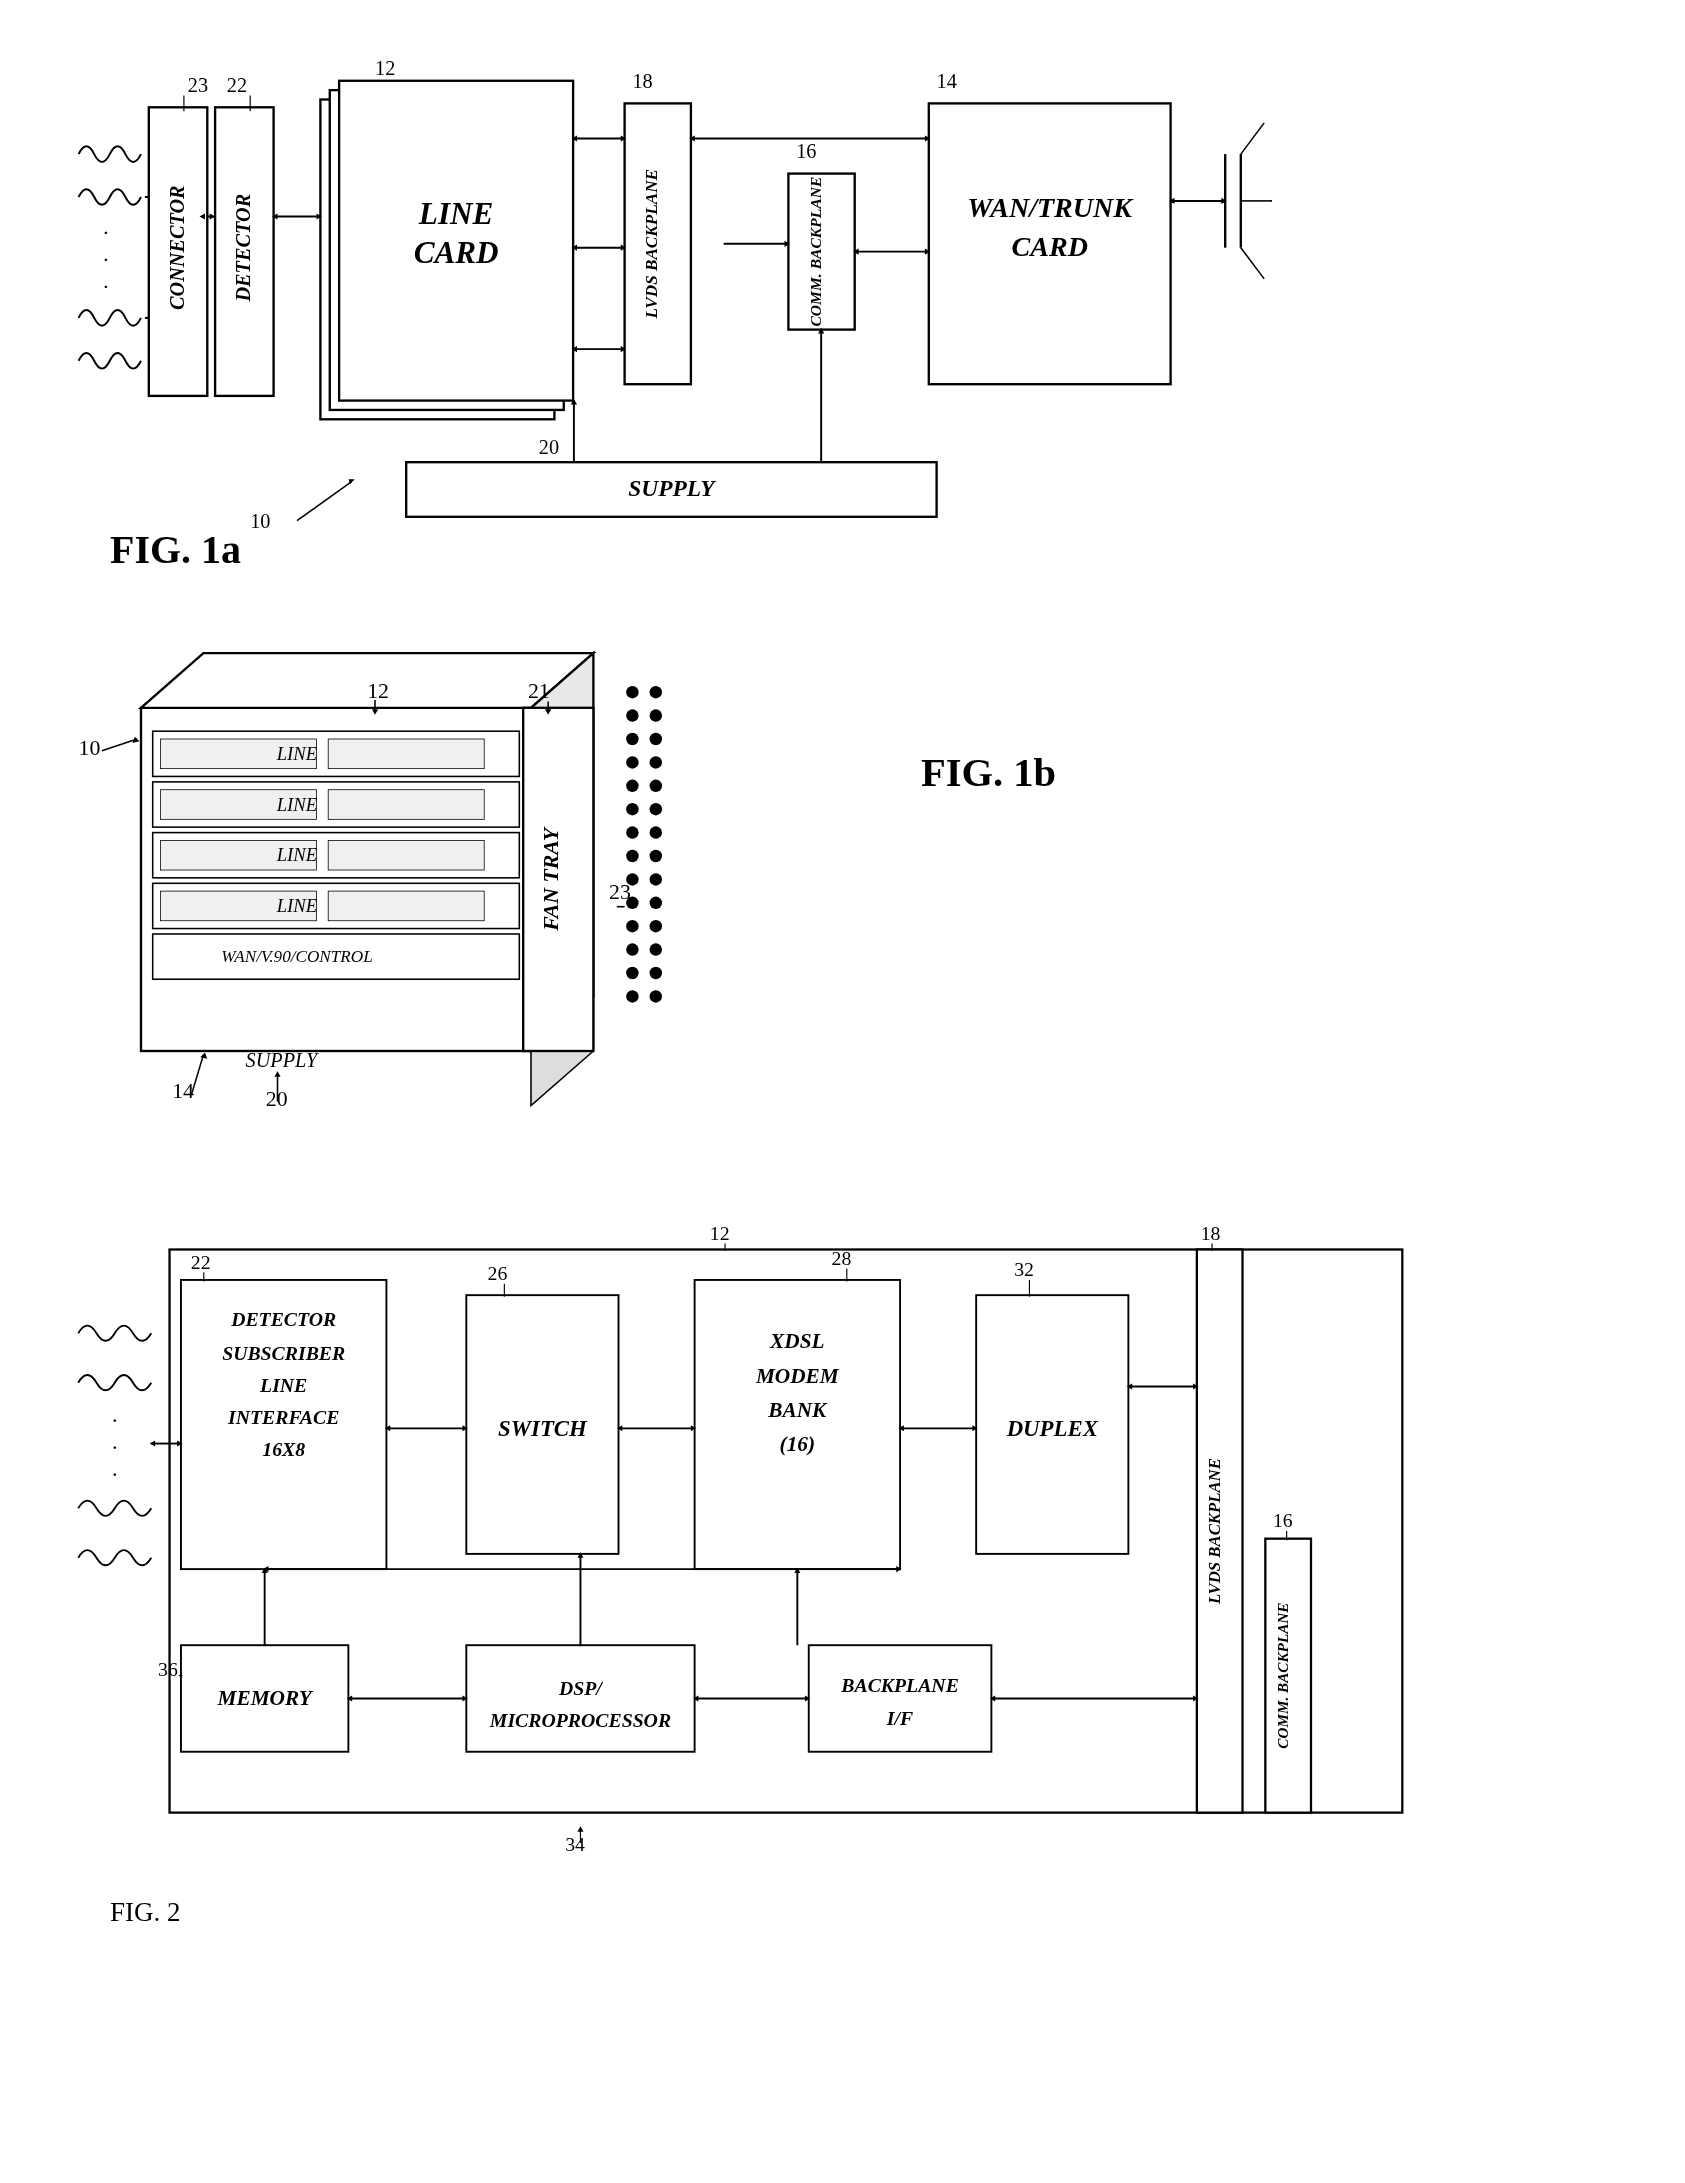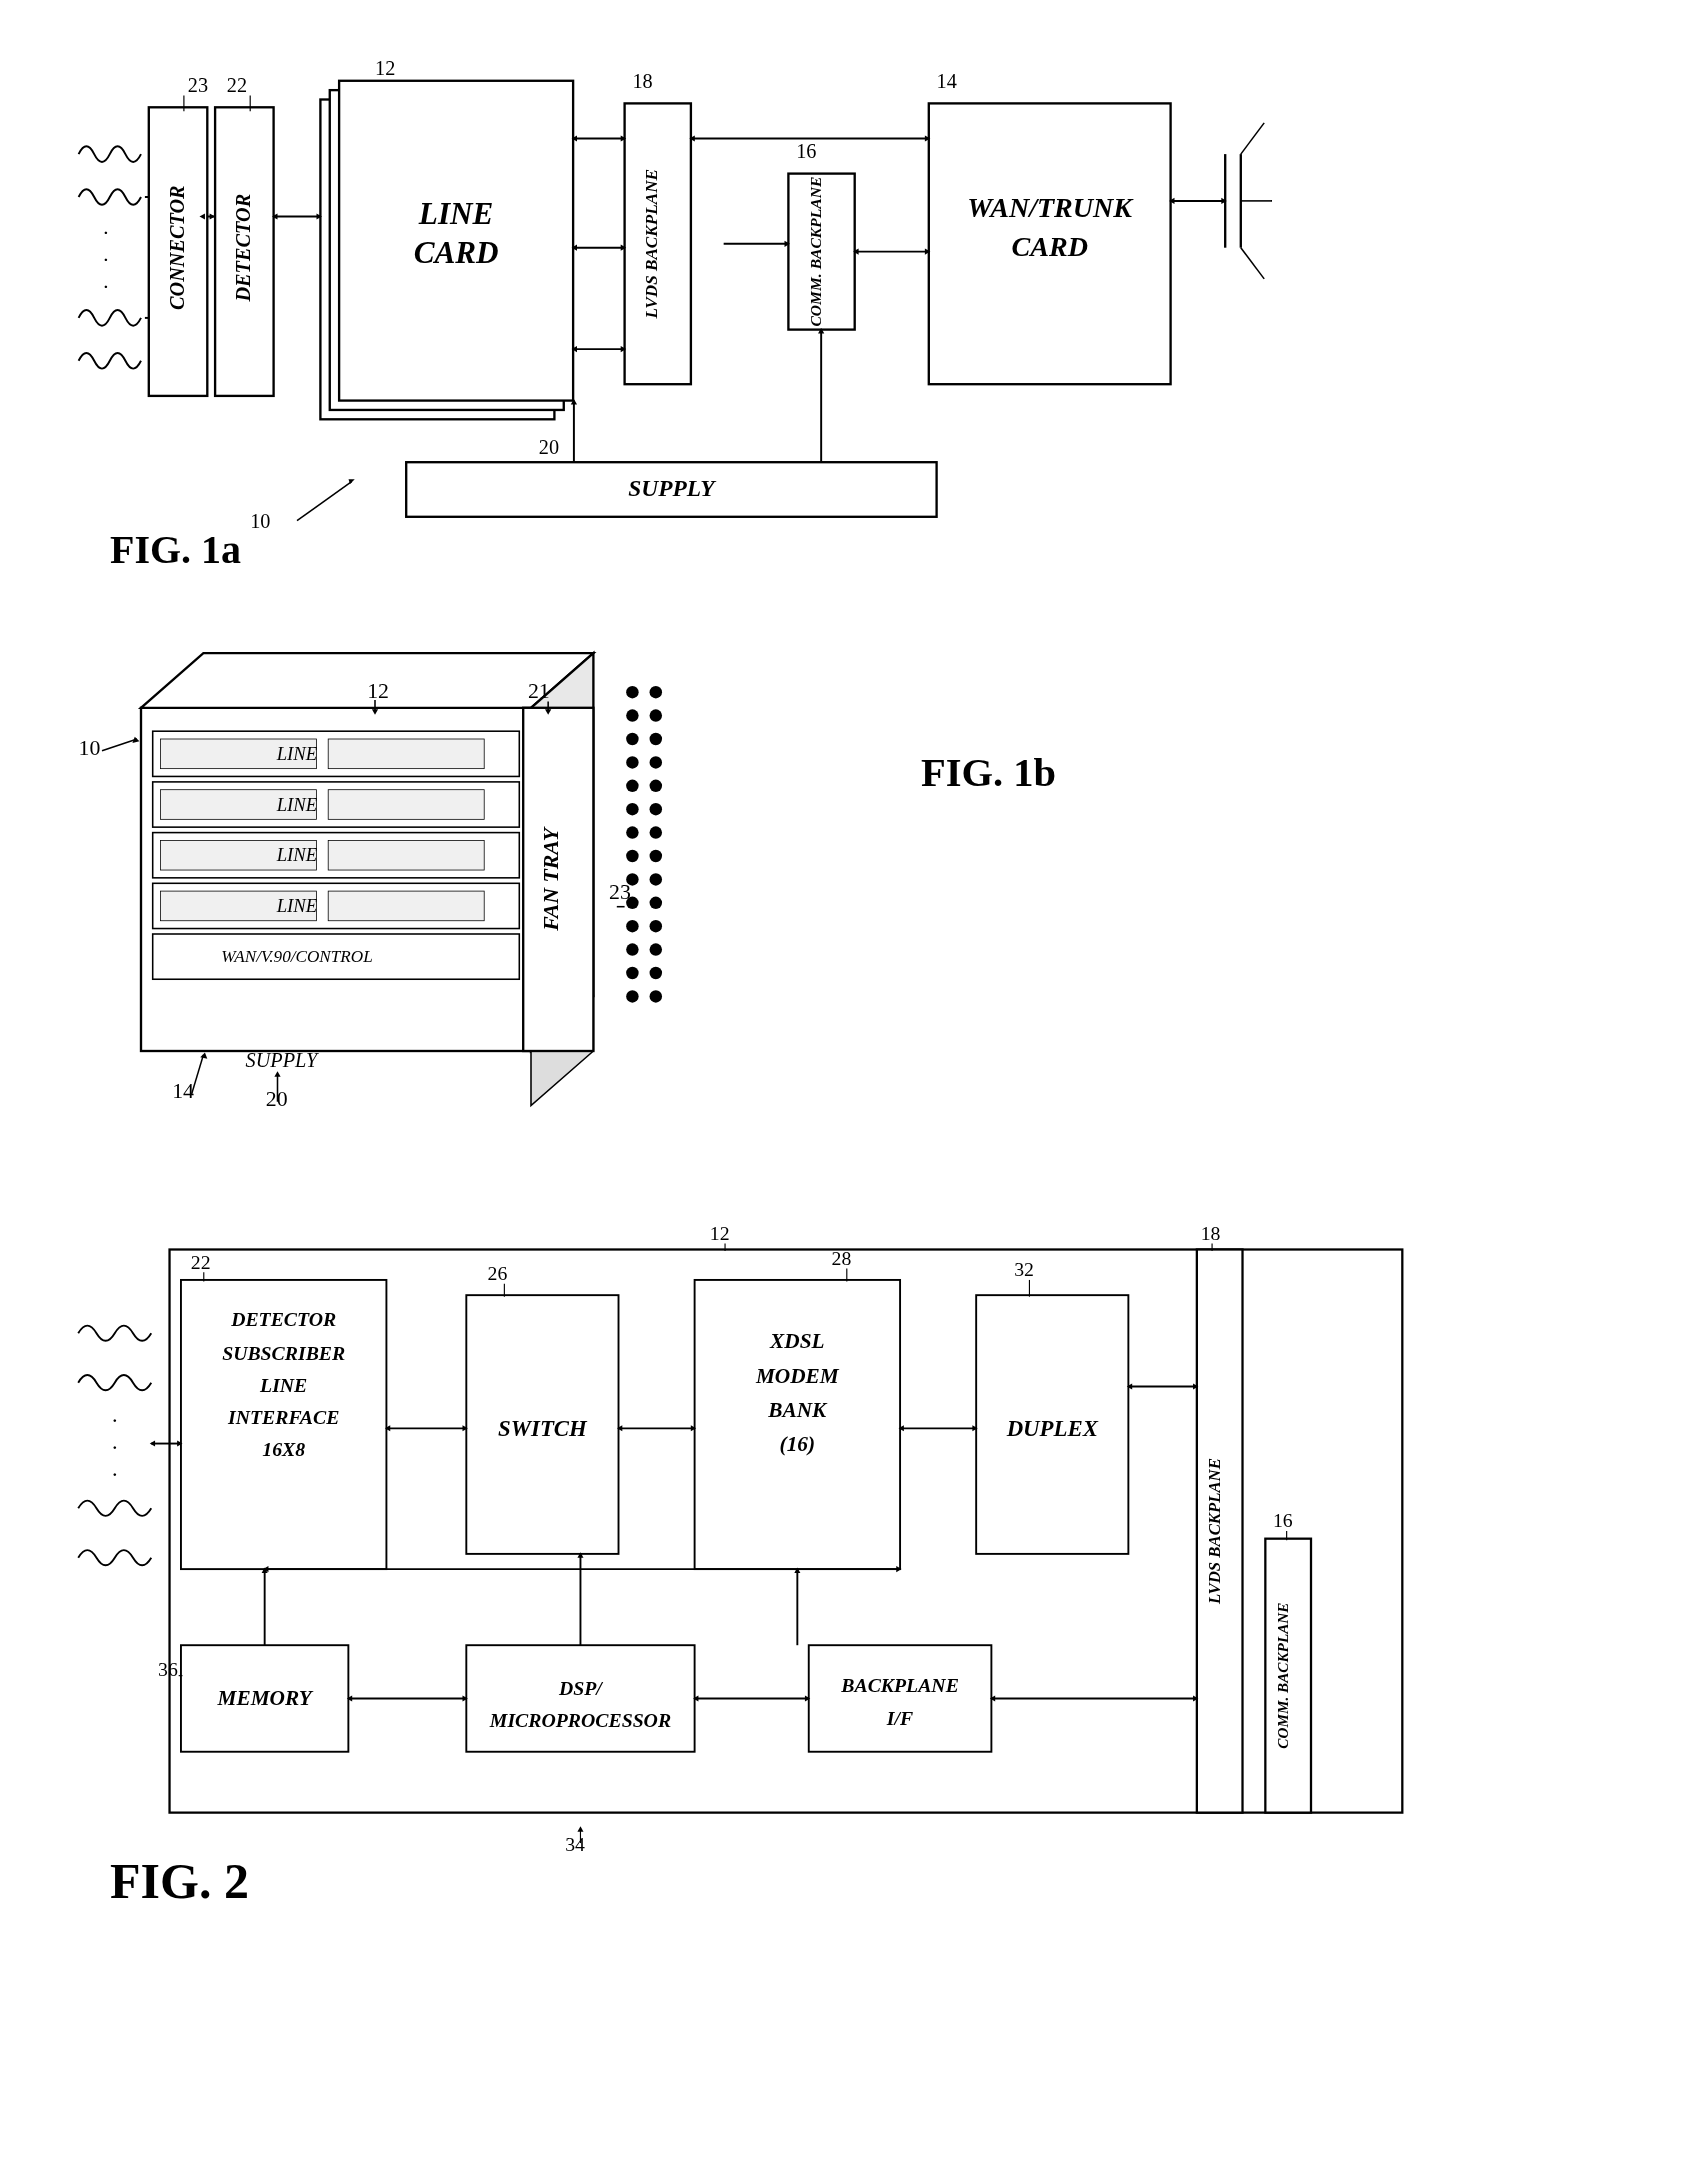--- a/index.html
+++ b/index.html
@@ -45,24 +45,24 @@
 
     
     .fig2-section {
       position: relative;
       width: 100%;
       height: 706px;
     }
 
     .fig2-label {
       position: absolute;
-      bottom: 20px;
+      bottom: 2px;
       left: 47px;
-      font-size: 50px;
-      font-weight: bold;
+      font-size: 27px;
+      font-weight: normal;
     }
 
     
   </style>
 </head>
 <body>
 
 <div class="page">
 
   <div class="fig1a-section">

